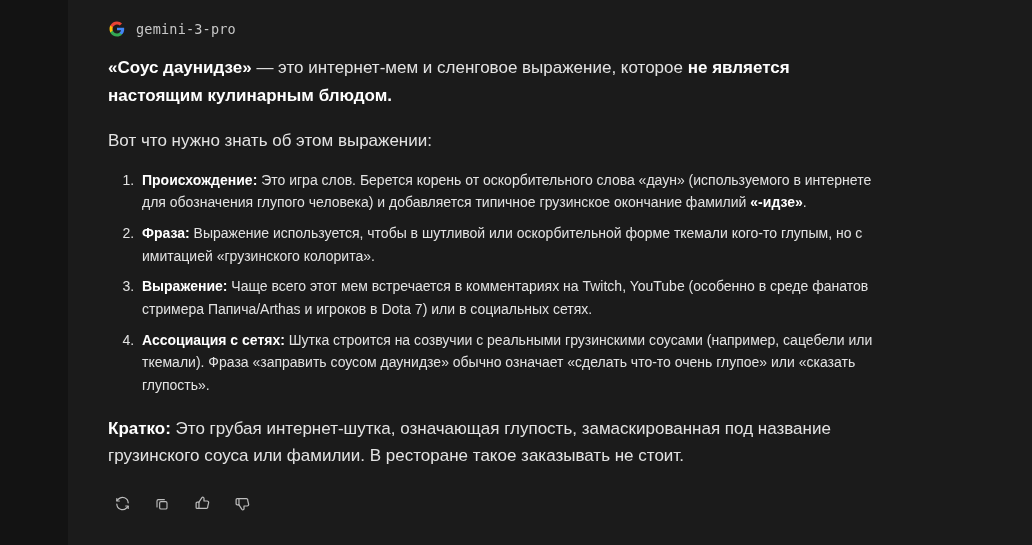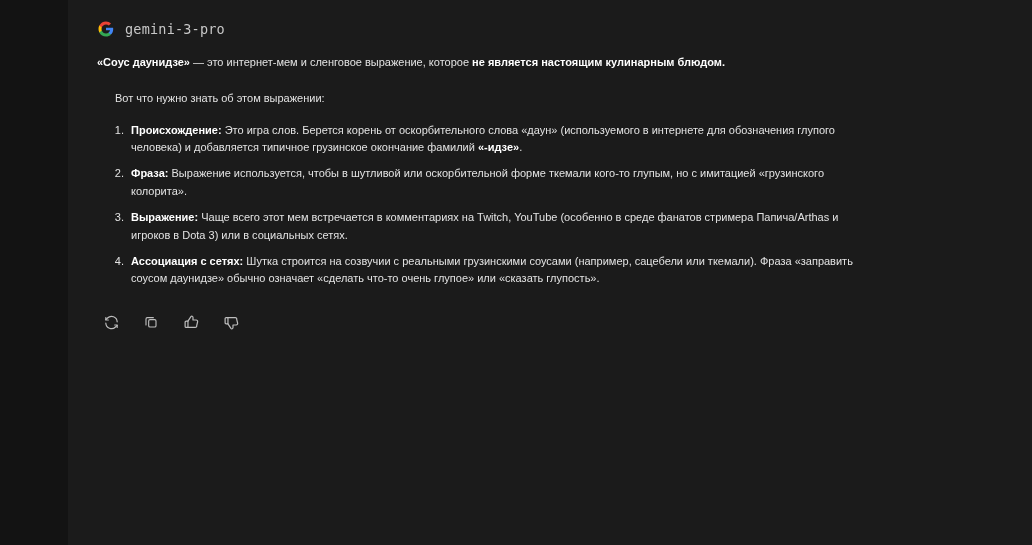--- a/index.html
+++ b/index.html
@@ -21,21 +21,21 @@
     background: #1b1b1b;
   }
   .left-gutter {
     position: absolute;
     left: 0; top: 0;
     width: 68px; height: 545px;
     background: #131313;
   }
   .content {
     position: absolute;
-    left: 97px;
+    left: 108px;
     top: 20px;
     width: 780px;
   }
   .model-row {
     display: flex;
     align-items: center;
     gap: 10px;
     margin-bottom: 16px;
   }
   .g-icon {
@@ -43,37 +43,36 @@
     height: 18px;
     display: block;
   }
   .model-name {
     font-family: "DejaVu Sans Mono", "Liberation Mono", monospace;
     font-size: 13.5px;
     color: #c7c7c7;
     letter-spacing: 0.2px;
   }
   .para {
-    font-size: 11px;
+    font-size: 17px;
     line-height: 1.62;
     color: #e3e3e3;
     margin: 0 0 18px 0;
   }
   .para.tight {
     margin-bottom: 14px;
-    margin-left: 18px;
   }
   b, .b {
     font-weight: bold;
     color: #ffffff;
   }
   ol.list {
     margin: 0 0 18px 0;
     padding-left: 30px;
-    font-size: 11px;
+    font-size: 14px;
     line-height: 1.62;
   }
   ol.list > li {
     margin-bottom: 8px;
     padding-left: 4px;
   }
   ol.list > li::marker {
     color: #e3e3e3;
   }
   .actions {
@@ -115,24 +114,25 @@
       <span class="model-name">gemini-3-pro</span>
     </div>
 
     <p class="para"><b class="b">«Соус даунидзе»</b><span> — это интернет-мем и сленговое выражение, которое </span><b class="b">не является настоящим кулинарным блюдом.</b></p>
 
     <p class="para tight">Вот что нужно знать об этом выражении:</p>
 
     <ol class="list">
       <li><b class="b">Происхождение:</b><span> Это игра слов. Берется корень от оскорбительного слова «даун» (используемого в интернете для обозначения глупого человека) и добавляется типичное грузинское окончание фамилий </span><b class="b">«-идзе»</b><span>.</span></li>
       <li><b class="b">Фраза:</b><span> Выражение используется, чтобы в шутливой или оскорбительной форме ткемали кого-то глупым, но с имитацией «грузинского колорита».</span></li>
-      <li><b class="b">Выражение:</b><span> Чаще всего этот мем встречается в комментариях на Twitch, YouTube (особенно в среде фанатов стримера Папича/Arthas и игроков в Dota 3) или в социальных сетях.</span></li>
+      <li><b class="b">Выражение:</b><span> Чаще всего этот мем встречается в комментариях на Twitch, YouTube (особенно в среде фанатов стримера Папича/Arthas и игроков в Dota 7) или в социальных сетях.</span></li>
       <li><b class="b">Ассоциация с сетях:</b><span> Шутка строится на созвучии с реальными грузинскими соусами (например, сацебели или ткемали). Фраза «заправить соусом даунидзе» обычно означает «сделать что-то очень глупое» или «сказать глупость».</span></li>
     </ol>
 
+    <p class="para"><b class="b">Кратко:</b><span> Это грубая интернет-шутка, означающая глупость, замаскированная под название грузинского соуса или фамилии. В ресторане такое заказывать не стоит.</span></p>
 
     <div class="actions">
       <span class="act-btn">
         <svg width="17" height="17" viewBox="0 0 24 24" fill="none" stroke="currentColor" stroke-width="1.7" stroke-linecap="round" stroke-linejoin="round">
           <path d="M20 11a8 8 0 0 0-13.6-5.3L4 8"></path>
           <path d="M4 5v3.5h3.5"></path>
           <path d="M4 13a8 8 0 0 0 13.6 5.3L20 16"></path>
           <path d="M20 19v-3.5h-3.5"></path>
         </svg>
       </span>

